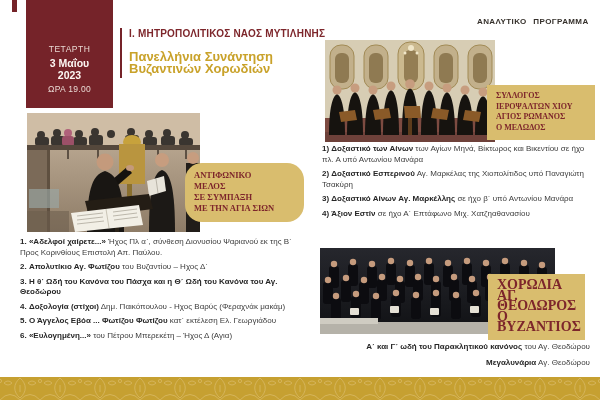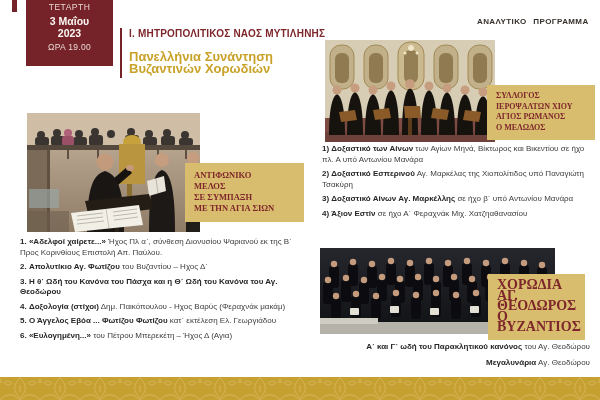--- a/index.html
+++ b/index.html
@@ -1,41 +1,41 @@
 <!DOCTYPE html>
 <html><head>
 <meta charset="utf-8">
 <style>
   html,body{margin:0;padding:0;background:#ffffff;}
   .page{position:relative;width:600px;height:400px;background:#ffffff;overflow:hidden;
         font-family:"Liberation Sans",sans-serif;}
   
   .tick{position:absolute;left:12px;top:0;width:5px;height:12px;background:#752329;}
-  .date-box{position:absolute;left:26px;top:0;width:87px;height:66px;background:#752329;
+  .date-box{position:absolute;left:26px;top:0;width:87px;height:108px;background:#752329;
             display:flex;flex-direction:column;justify-content:flex-end;align-items:center;
             padding-bottom:14px;box-sizing:border-box;text-align:center;}
   .date-box .day{font-size:8.5px;color:#e9d9d3;letter-spacing:.5px;}
   .date-box .date{font-size:10.5px;font-weight:bold;color:#fdf7f3;margin:3px 16px;}
   .date-box .time{font-size:8.5px;color:#e9d9d3;letter-spacing:.3px;}
   .vrule{position:absolute;left:120px;top:28px;width:2px;height:50px;background:#752329;}
   .venue{position:absolute;left:129px;top:28px;font-size:10px;font-weight:bold;color:#7d262b;
          letter-spacing:.2px;}
   .event-title{position:absolute;left:129px;top:51px;font-size:13px;font-weight:bold;
                color:#c9a22a;line-height:11.5px;}
   .prog-heading{position:absolute;left:477px;top:17px;font-size:8px;font-weight:bold;
                 color:#35302b;letter-spacing:.4px;word-spacing:4px;}
   
   .photo{position:absolute;display:block;}
   #photo-left{left:27px;top:113px;}
   #photo-topright{left:325px;top:40px;}
   #photo-bottomright{left:320px;top:248px;}
   
   .glabel{position:absolute;background:#d9bd6e;color:#7d262b;font-weight:bold;z-index:5;font-family:Liberation Serif, serif;}
   .label-antiphonic{left:185px;top:163px;width:103px;padding:7px 7px 8px 9px;
-                    font-size:8.5px;line-height:11px;}
+                    font-size:8.5px;line-height:11px;border-radius:17px;}
   .label-syllogos{left:487px;top:85px;width:92px;padding:6px 7px 7px 9px;
                   font-size:8px;line-height:10.5px;}
   .label-chorodia{left:488px;top:274px;width:70px;padding:6px 18px 7px 9px;
                   font-size:14px;line-height:10.5px;}
   
   .list{position:absolute;font-size:8px;line-height:10.5px;color:#3c3c3c;}
   .list .item{margin-bottom:4px;}
   .list b{color:#262626;}
   #left-list{left:20px;top:237px;width:288px;}
   #right-list{left:322px;top:144px;width:268px;}
@@ -221,21 +221,21 @@
     <div>ΣΥΛΛΟΓΟΣ</div>
     <div>ΙΕΡΟΨΑΛΤΩΝ ΧΙΟΥ</div>
     <div>ΑΓΙΟΣ ΡΩΜΑΝΟΣ</div>
     <div>Ο ΜΕΛΩΔΟΣ</div>
   </div>
 
   <div id="right-list" class="list">
     <div class="item"><b>1)</b> <b>Δοξαστικό των Αίνων</b> <span>των Αγίων Μηνά, Βίκτωρος και Βικεντίου σε ήχο πλ. Α υπό Αντωνίου Μανάρα</span></div>
     <div class="item"><b>2)</b> <b>Δοξαστικό Εσπερινού</b> <span>Αγ. Μαρκέλας της Χιοπολίτιδος υπό Παναγιώτη Τσακύρη</span></div>
     <div class="item"><b>3)</b> <b>Δοξαστικό Αίνων Αγ. Μαρκέλλης</b> <span>σε ήχο β΄ υπό Αντωνίου Μανάρα</span></div>
-    <div class="item"><b>4)</b> <b>Άξιον Εστίν</b> <span>σε ήχο Α΄ Φεραχνάκ Μιχ. Χατζηαθανασίου</span></div>
+    <div class="item"><b>4)</b> <b>Άξιον Εστίν</b> <span>σε ήχο Α΄ Επτάφωνο Μιχ. Χατζηαθανασίου</span></div>
   </div>
 
   <svg id="photo-bottomright" class="photo" width="235" height="86" viewBox="0 0 235 86">
     <defs>
       <linearGradient id="p3bg" x1="0" y1="0" x2="0" y2="1">
         <stop offset="0" stop-color="#26272d"></stop>
           <stop offset="1" stop-color="#101114"></stop>
       </linearGradient>
       <g id="pp">
           <rect x="-5" y="2" width="10" height="22" rx="3" fill="#0c0c10"></rect>

